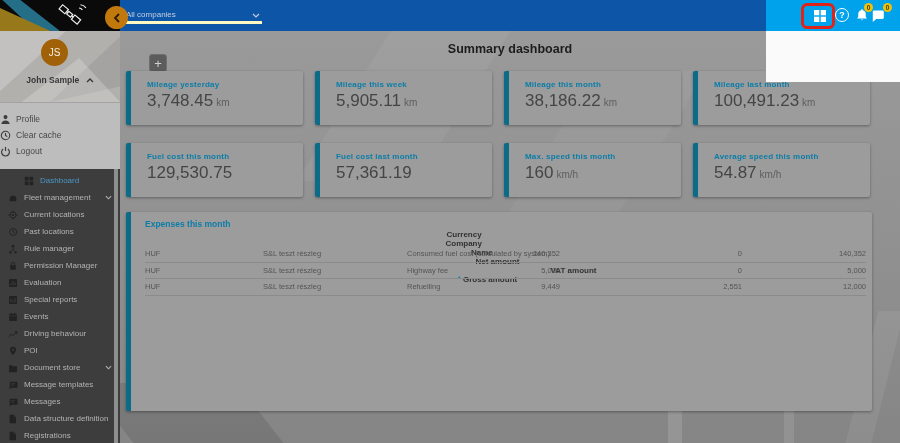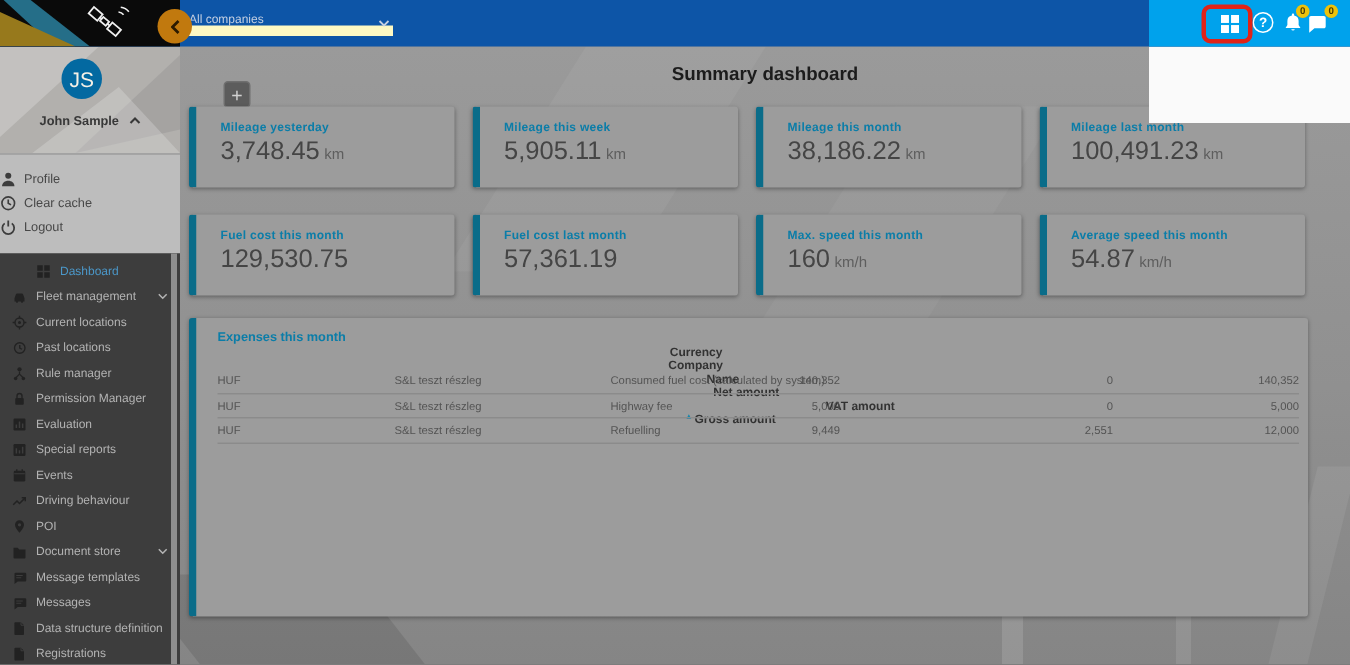--- a/index.html
+++ b/index.html
@@ -9,21 +9,21 @@
   
   .topbar { position:absolute; left:0; top:0; width:900px; height:31px; background:#0d55a7; z-index:30; }
   .logo { position:absolute; left:0; top:0; width:120px; height:31px; background:#0a0a0a; overflow:hidden; }
   .wedge { position:absolute; inset:0; }
   .wedge.teal   { background:#256e88; clip-path:polygon(2% 0, 17% 0, 50% 100%, 30% 100%); }
   .wedge.yellow { background:#97791c; clip-path:polygon(0 26%, 42% 100%, 0 100%); }
   .satellite { position:absolute; left:50px; top:2px; }
   .collapse-btn { position:absolute; left:105px; top:6px; width:23px; height:23px; border-radius:50%;
     background:#c1790e; border:none; cursor:pointer; z-index:40; display:flex; align-items:center; justify-content:center; }
   .company-select { position:absolute; left:124px; top:7px; width:138px; height:17px; color:#c3cfe2;
-    font-size:8px; border-bottom:7px solid #fef9c3; display:flex; align-items:center; cursor:pointer; }
+    font-size:8px; border-bottom:3px solid #fef9c3; display:flex; align-items:center; cursor:pointer; }
   .company-select span { padding-left:2px; }
   .company-select svg { position:absolute; right:2px; top:6px; }
 
   
   .spot-top  { position:absolute; left:766px; top:0; width:134px; height:31px; background:#00a2ec; z-index:31; }
   .spot-white{ position:absolute; left:766px; top:31px; width:134px; height:51px; background:#fafafa; z-index:20; }
   .hicons { position:absolute; left:766px; top:0; width:134px; height:31px; z-index:32; }
   .hbtn { position:absolute; background:none; border:none; padding:0; cursor:pointer; }
   .apps-ic { left:813px; top:9px; }
   .help-ic { left:835px; top:8px; width:14px; height:14px; border:1.4px solid #fff; border-radius:50%;
@@ -38,22 +38,22 @@
     border-radius:6px; z-index:50; }
 
   
   .sidebar { position:absolute; left:0; top:31px; width:120px; height:412px; z-index:10; background:#3d3d3d; }
   .hero { position:absolute; left:0; top:0; width:120px; height:72px; background:#b2b0ad; overflow:hidden;
     border-bottom:1px solid #a3a3a3; }
   .hs { position:absolute; inset:0; }
   .hs1 { background:rgba(255,255,255,.22); clip-path:polygon(0 0,55% 0,0 85%); }
   .hs2 { background:rgba(105,105,112,.18); clip-path:polygon(100% 8%,100% 78%,42% 100%); }
   .hs3 { background:rgba(230,230,230,.30); clip-path:polygon(18% 100%,66% 38%,100% 100%); }
-  .avatar { position:absolute; left:41px; top:8px; width:27px; height:27px; border-radius:50%; background:#0369a1;
-    color:#f5f0e6; font-size:14px; display:flex; align-items:center; justify-content:center; cursor:pointer; }
+  .avatar { position:absolute; left:41px; top:8px; width:27px; height:27px; border-radius:50%; background:#a16207;
+    color:#f5f0e6; font-size:10px; display:flex; align-items:center; justify-content:center; cursor:pointer; }
   .namerow { position:absolute; left:0; top:44px; width:120px; text-align:center; font-size:8.5px; color:#383838;
     font-weight:bold; cursor:pointer; }
   .namerow svg { margin-left:4px; }
   .acct { position:absolute; left:0; top:72px; width:120px; height:66px; background:#bdbdbd; padding-top:8px; }
   .arow { height:16px; display:flex; align-items:center; cursor:pointer; color:#474747; font-size:8.5px; }
   .arow .aico { width:16px; display:flex; }
   .nav { position:absolute; left:0; top:138px; width:120px; height:274px; background:#3d3d3d; padding-top:3px; }
   .nitem { position:relative; height:17px; display:flex; align-items:center; padding-left:8px; cursor:pointer;
     color:#b3b3b3; font-size:8px; }
   .nitem .nico { width:16px; display:flex; }

